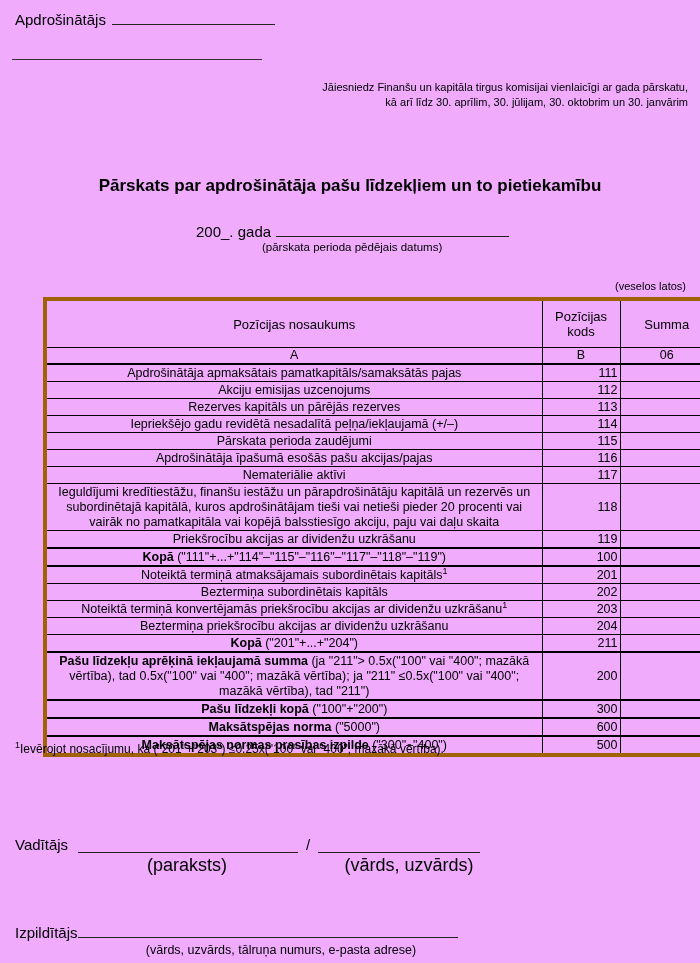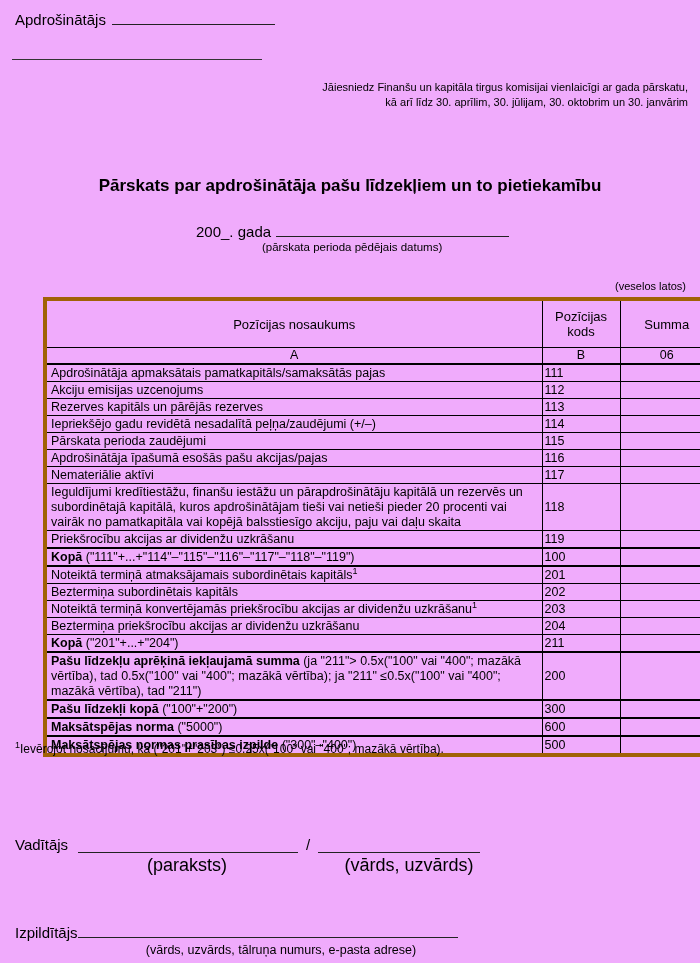--- a/index.html
+++ b/index.html
@@ -25,22 +25,22 @@
 
   .units-note { position:absolute; top:280px; right:14px; font-size:11px; }
 
   table.positions { position:absolute; top:297px; left:15px; width:670px; border-collapse:collapse; font-size:12.5px; border:4px solid #a16207; table-layout:fixed;margin-left:28px; }
   table.positions th, table.positions td { border:1px solid #000; }
   col.c-name { width:497px; }
   col.c-code { width:78px; }
   col.c-sum  { width:95px; }
   thead th { font-weight:normal; font-size:13px; text-align:center; vertical-align:middle; height:42px; padding:2px 4px; border-bottom:2px solid #000; }
   tr.subheader td { text-align:center; padding:0 2px; line-height:15px; border-bottom:2px solid #000; }
-  tbody td { padding:0.5px 4px; line-height:15px; vertical-align:middle; }
-  tbody td.code-cell, tbody td.sum-cell { text-align:left; padding:0.5px 2px; }
+  tbody td { padding:0.5px 4px; line-height:15px; vertical-align:middle;text-align:center; }
+  tbody td.code-cell, tbody td.sum-cell { text-align:right; padding:0.5px 2px; }
   tr.thick-top td { border-top:2px solid #000; }
   tbody sup { font-size:9px; line-height:0; }
 
   .footnote { position:absolute; top:740px; left:15px; font-size:12px; }
   .footnote sup { font-size:9px; }
 
   .manager-block { position:absolute; top:836px; left:15px; font-size:15px; }
   .manager-row { display:flex; align-items:center; }
   .manager-row .lbl { margin-right:10px; }
   .line-sig { width:220px; }
@@ -108,21 +108,21 @@
           <td class="name-cell">Akciju emisijas uzcenojums</td>
           <td class="code-cell">112</td>
           <td class="sum-cell"></td>
         </tr>
         <tr>
           <td class="name-cell">Rezerves kapitāls un pārējās rezerves</td>
           <td class="code-cell">113</td>
           <td class="sum-cell"></td>
         </tr>
         <tr>
-          <td class="name-cell">Iepriekšējo gadu revidētā nesadalītā peļņa/zaudējumi (+/–)</td>
+          <td class="name-cell">Iepriekšējo gadu revidētā nesadalītā peļņa/iekļaujamā (+/–)</td>
           <td class="code-cell">114</td>
           <td class="sum-cell"></td>
         </tr>
         <tr>
           <td class="name-cell">Pārskata perioda zaudējumi</td>
           <td class="code-cell">115</td>
           <td class="sum-cell"></td>
         </tr>
         <tr>
           <td class="name-cell">Apdrošinātāja īpašumā esošās pašu akcijas/pajas</td>

